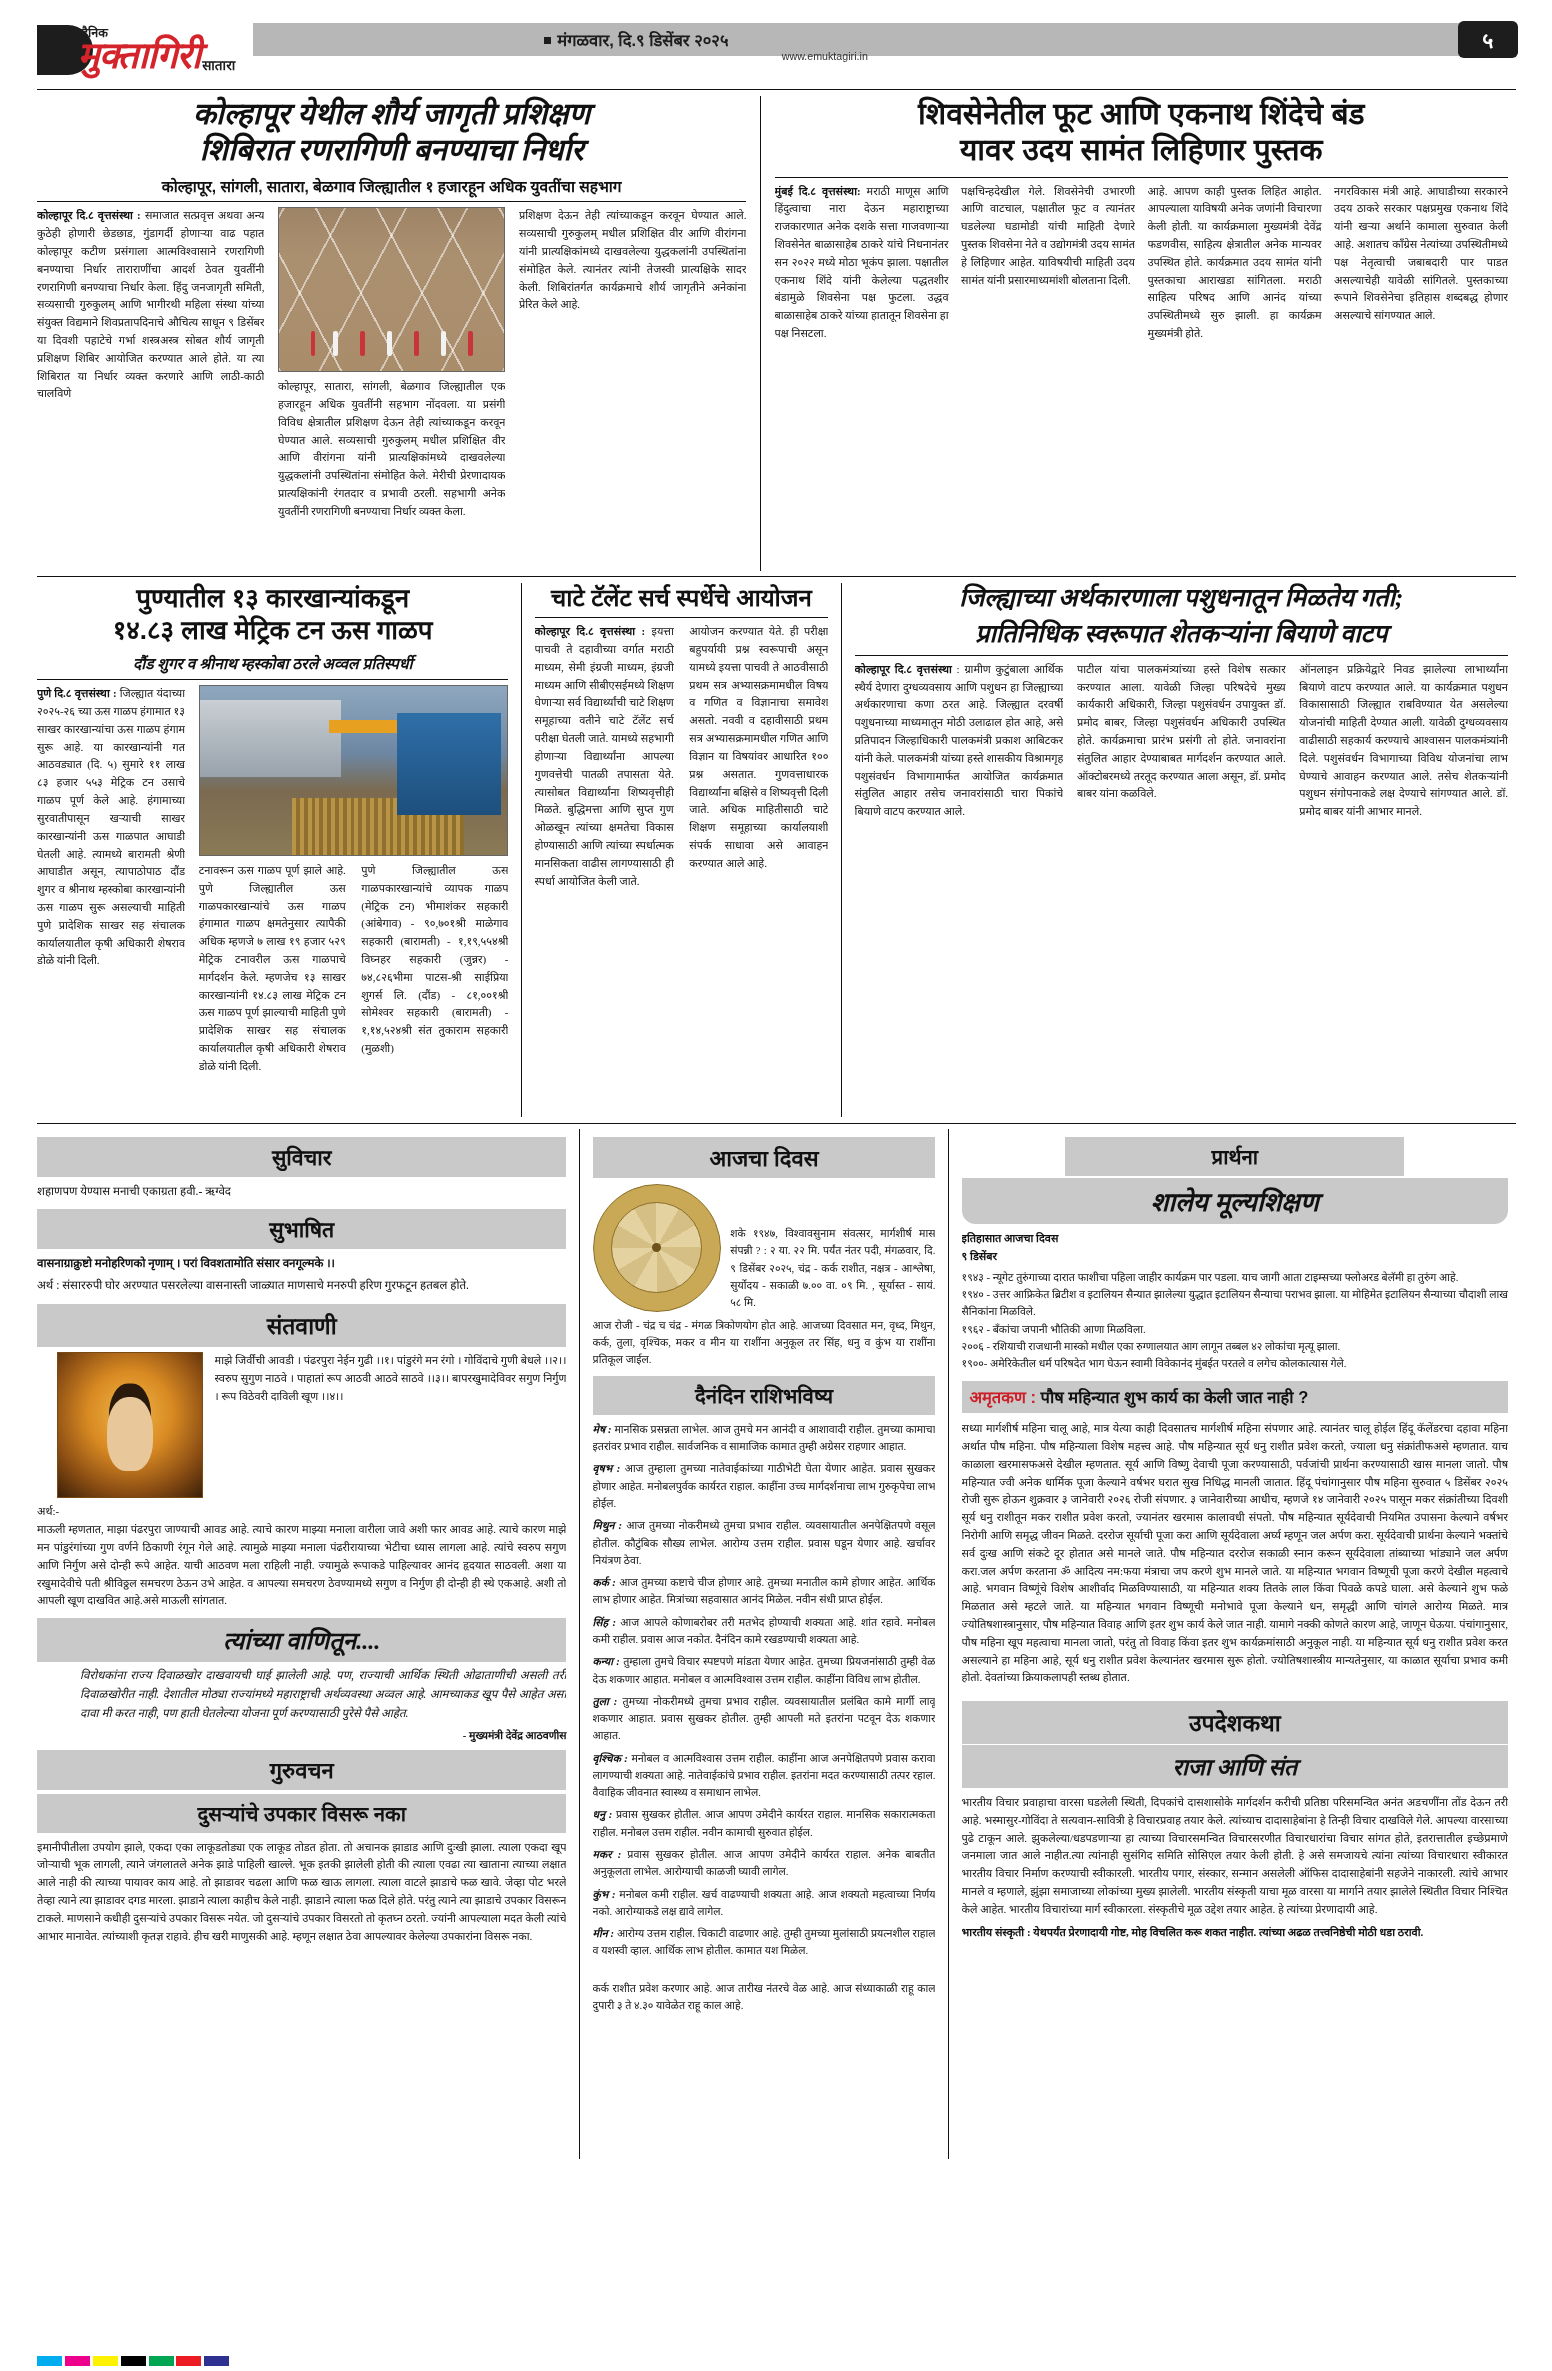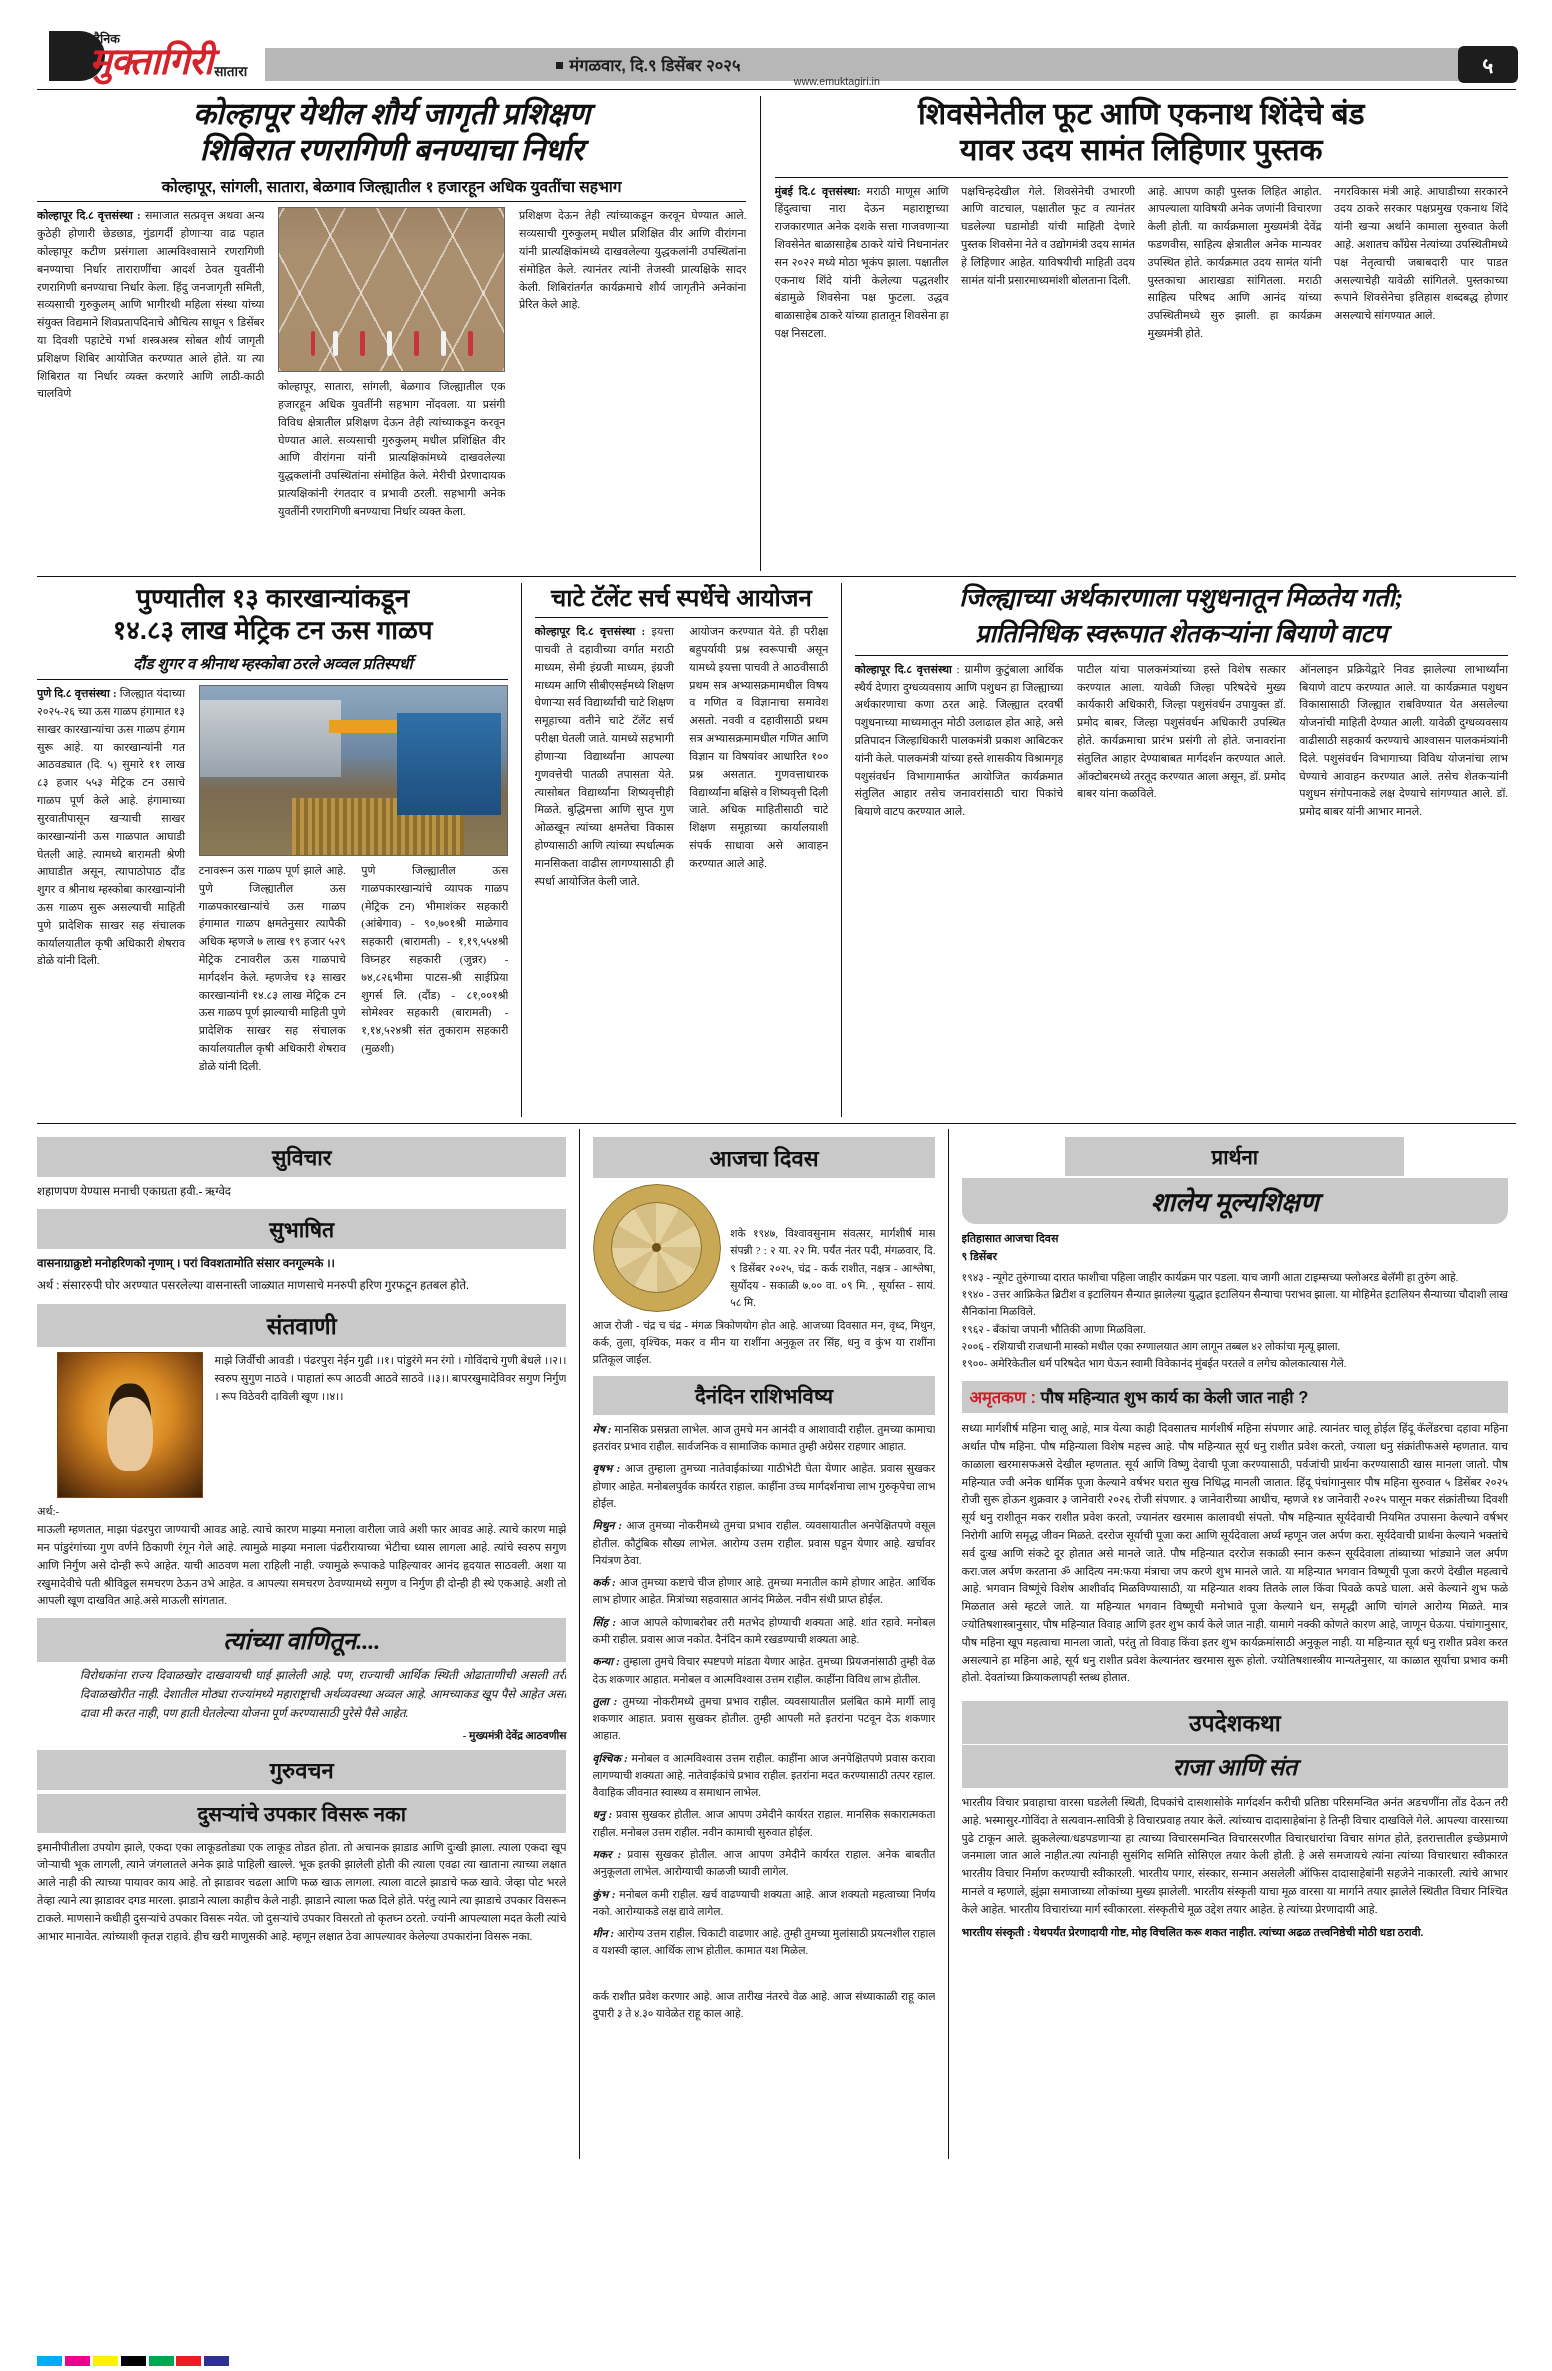--- a/index.html
+++ b/index.html
@@ -14,24 +14,23 @@
     position: relative;
     width: 1553px;
     height: 2372px;
     padding: 23px 37px 9.7px 37px;
     background: #fff;
   }
 
   
   .masthead {
     display: flex;
-    align-items: flex-end;
+    align-items: flex-start;
     height: 60px;
     margin-bottom: 3.9px;
-    margin-left: 12px;
   }
   .logo-block {
     position: relative;
     display: flex;
     align-items: center;
     height: 54px;
     flex: 0 0 auto;
     padding-right: 9.7px;
   }
   .logo-tab {
@@ -449,21 +448,21 @@
         <div class="rashi-item"><span class="rashi-name">कर्क :</span> <span>आज तुमच्या कष्टाचे चीज होणार आहे. तुमच्या मनातील कामे होणार आहेत. आर्थिक लाभ होणार आहेत. मित्रांच्या सहवासात आनंद मिळेल. नवीन संधी प्राप्त होईल.</span></div>
         <div class="rashi-item"><span class="rashi-name">सिंह :</span> <span>आज आपले कोणाबरोबर तरी मतभेद होण्याची शक्यता आहे. शांत रहावे. मनोबल कमी राहील. प्रवास आज नकोत. दैनंदिन कामे रखडण्याची शक्यता आहे.</span></div>
         <div class="rashi-item"><span class="rashi-name">कन्या :</span> <span>तुम्हाला तुमचे विचार स्पष्टपणे मांडता येणार आहेत. तुमच्या प्रियजनांसाठी तुम्ही वेळ देऊ शकणार आहात. मनोबल व आत्मविश्वास उत्तम राहील. काहींना विविध लाभ होतील.</span></div>
         <div class="rashi-item"><span class="rashi-name">तुला :</span> <span>तुमच्या नोकरीमध्ये तुमचा प्रभाव राहील. व्यवसायातील प्रलंबित कामे मार्गी लावू शकणार आहात. प्रवास सुखकर होतील. तुम्ही आपली मते इतरांना पटवून देऊ शकणार आहात.</span></div>
         <div class="rashi-item"><span class="rashi-name">वृश्चिक :</span> <span>मनोबल व आत्मविश्वास उत्तम राहील. काहींना आज अनपेक्षितपणे प्रवास करावा लागण्याची शक्यता आहे. नातेवाईकांचे प्रभाव राहील. इतरांना मदत करण्यासाठी तत्पर रहाल. वैवाहिक जीवनात स्वास्थ्य व समाधान लाभेल.</span></div>
         <div class="rashi-item"><span class="rashi-name">धनु :</span> <span>प्रवास सुखकर होतील. आज आपण उमेदीने कार्यरत राहाल. मानसिक सकारात्मकता राहील. मनोबल उत्तम राहील. नवीन कामाची सुरुवात होईल.</span></div>
         <div class="rashi-item"><span class="rashi-name">मकर :</span> <span>प्रवास सुखकर होतील. आज आपण उमेदीने कार्यरत राहाल. अनेक बाबतीत अनुकूलता लाभेल. आरोग्याची काळजी घ्यावी लागेल.</span></div>
         <div class="rashi-item"><span class="rashi-name">कुंभ :</span> <span>मनोबल कमी राहील. खर्च वाढण्याची शक्यता आहे. आज शक्यतो महत्वाच्या निर्णय नको. आरोग्याकडे लक्ष द्यावे लागेल.</span></div>
         <div class="rashi-item"><span class="rashi-name">मीन :</span> <span>आरोग्य उत्तम राहील. चिकाटी वाढणार आहे. तुम्ही तुमच्या मुलांसाठी प्रयत्नशील राहाल व यशस्वी व्हाल. आर्थिक लाभ होतील. कामात यश मिळेल.</span></div>
       </div>
-      <div class="body-col" style="font-size:10.7px;margin-top:23px;">कर्क राशीत प्रवेश करणार आहे. आज तारीख नंतरचे वेळ आहे. आज संध्याकाळी राहू काल दुपारी ३ ते ४.३० यावेळेत राहू काल आहे.</div>
+      <div class="body-col" style="font-size:10.7px;margin-top:15px;">कर्क राशीत प्रवेश करणार आहे. आज तारीख नंतरचे वेळ आहे. आज संध्याकाळी राहू काल दुपारी ३ ते ४.३० यावेळेत राहू काल आहे.</div>
     </div>
 
     <div class="bot-right">
 
       <div class="gray-head" style="font-size:20.4px;width:62%;margin-left:auto;margin-right:auto;">प्रार्थना</div>
       <div class="gray-head italic" style="font-size:26px;margin-top:-3.9px;border-radius:0 0 13.6px 13.6px;">शालेय मूल्यशिक्षण</div>
 
       <div class="body-col" style="font-size:11px;font-weight:bold;">इतिहासात आजचा दिवस</div>
       <div class="body-col" style="font-size:11px;font-weight:bold;">९ डिसेंबर</div>
       <div class="body-col" style="font-size:10.7px;margin-top:2.9px;">१९४३ - न्यूगेट तुरुंगाच्या दारात फाशीचा पहिला जाहीर कार्यक्रम पार पडला. याच जागी आता टाइम्सच्या फ्लोअरड बेलॅमी हा तुरुंग आहे.</div>

